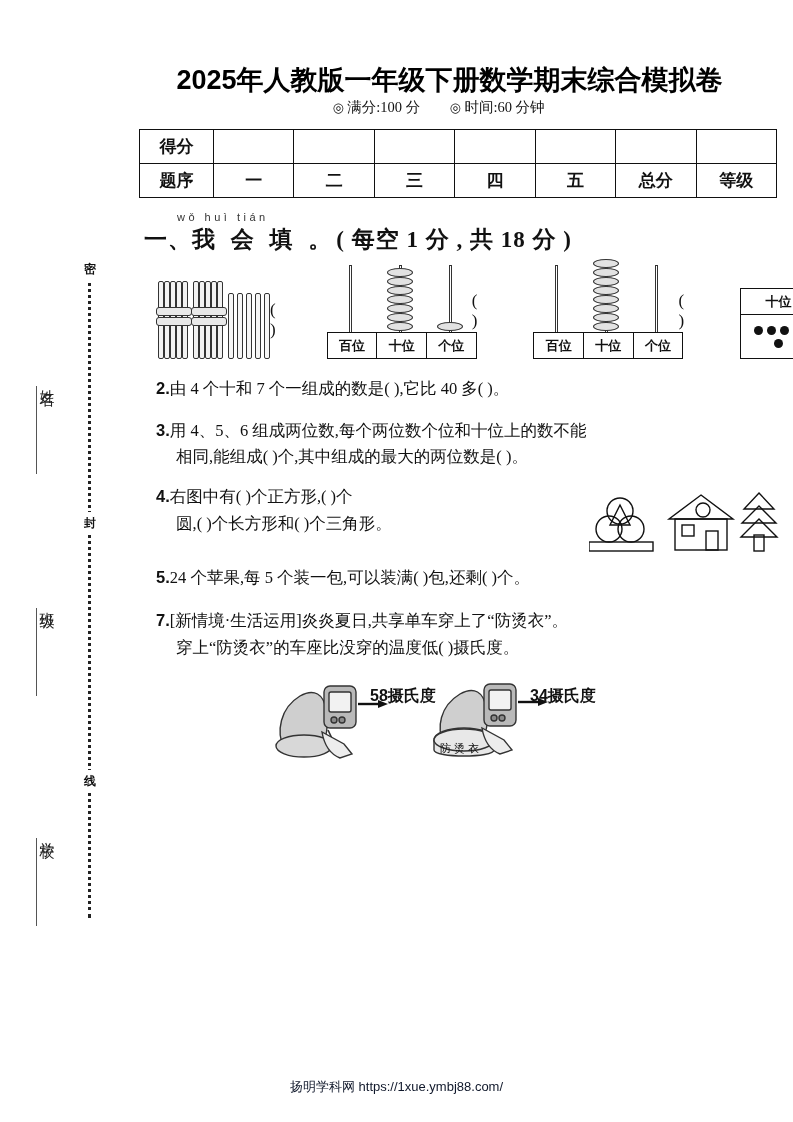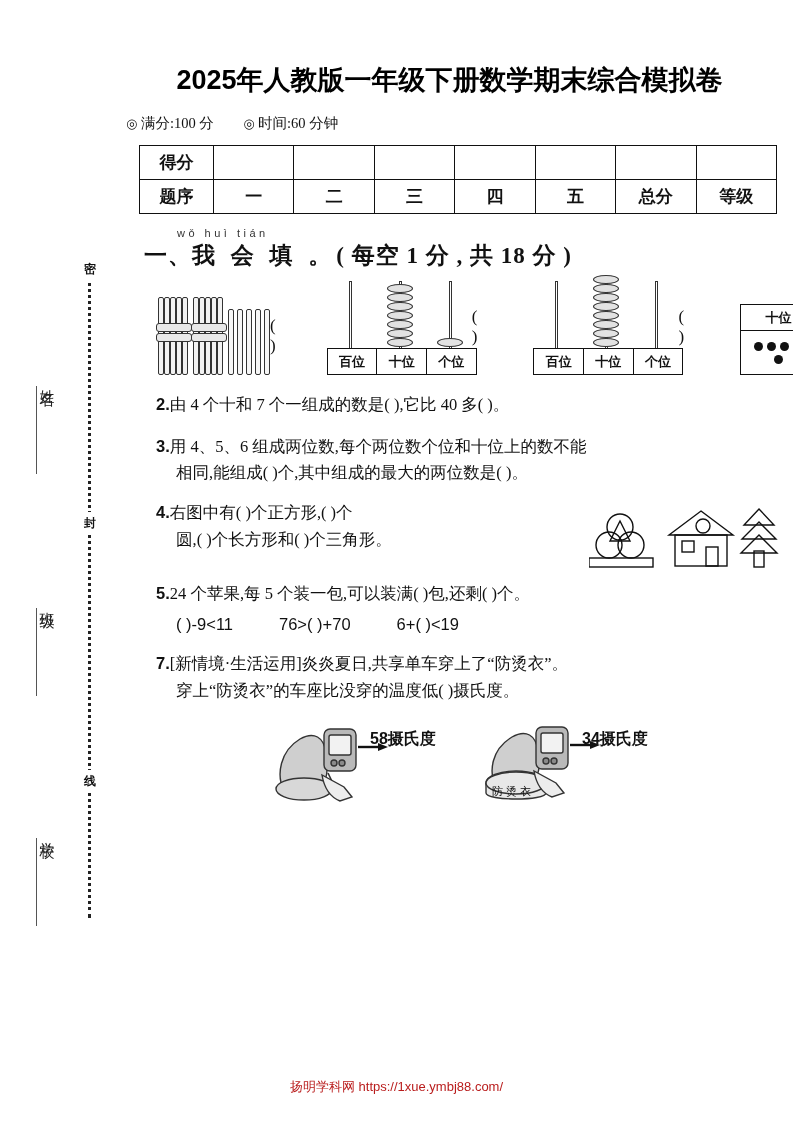--- a/index.html
+++ b/index.html
@@ -77,22 +77,21 @@
     text-align: center;
     font-size: 27px;
     font-weight: bold;
     letter-spacing: 0px;
     font-family: "Liberation Sans", sans-serif;
     color: #000;
     white-space: nowrap;
   }
 
   .meta {
-    margin-top: 16px;
-    text-align: left;
+    text-align: center;
     font-size: 14.5px;
     padding-right: 22px;
     white-space: nowrap;
   }
   .meta .gap { display: inline-block; width: 22px; }
   .meta .dot { font-size: 13px; }
 
   
   table.score {
     margin-top: 12px;
@@ -224,39 +223,38 @@
     display: flex; gap: 46px;
     font-family: "Liberation Sans", sans-serif;
   }
   .q6row span.item { white-space: nowrap; }
 
   
   .seats {
     margin-top: 8px;
     margin-left: 140px;
     display: flex;
-    gap: 52px;
     align-items: flex-end;
   }
   .seat { position: relative; width: 160px; height: 92px; }
   .seatlabel {
     position: absolute; left: 104px; top: 16px;
     font-size: 16px; font-weight: bold;
     white-space: nowrap;
     font-family: "Liberation Sans", sans-serif;
   }
 
   
   .footer {
     position: absolute;
     left: 0; top: 1078px;
     width: 793px;
     text-align: center;
     font-size: 13px;
-    color: #b91c1c;
+    color: #0f172a;
     font-family: "Liberation Sans", sans-serif;
   }
 </style>
 </head>
 <body>
 
 <div class="left-margin">
   <div class="seal-line"></div>
   <div class="seal-char c0">密</div>
   <div class="seal-char c1">封</div>
@@ -459,25 +457,20 @@
         <polygon points="170,32 188,50 152,50"></polygon>
         <rect x="165" y="48" width="10" height="16"></rect>
       </g>
     </svg>
   </div>
 
   <div class="q" style="margin-top:26px">
     <span class="qn">5.</span><span>24 个苹果,每 5 个装一包,可以装满(           )包,还剩(           )个。</span>
   </div>
 
-  <div class="q6row">
-    <span class="item">(          )-9&lt;11</span>
-    <span class="item">76&gt;(          )+70</span>
-    <span class="item">6+(          )&lt;19</span>
-  </div>
 
   <div class="q" style="margin-top:16px">
     <span class="qn">7.</span><span>[新情境·生活运用]炎炎夏日,共享单车穿上了“防烫衣”。</span><br>
     <span class="indent"></span><span>穿上“防烫衣”的车座比没穿的温度低(           )摄氏度。</span>
   </div>
 
   <div class="seats">
     <div class="seat">
       <svg viewBox="0 0 160 92" width="160" height="92">
         <g stroke="#333" stroke-width="1.4" fill="#cfcfcf">

